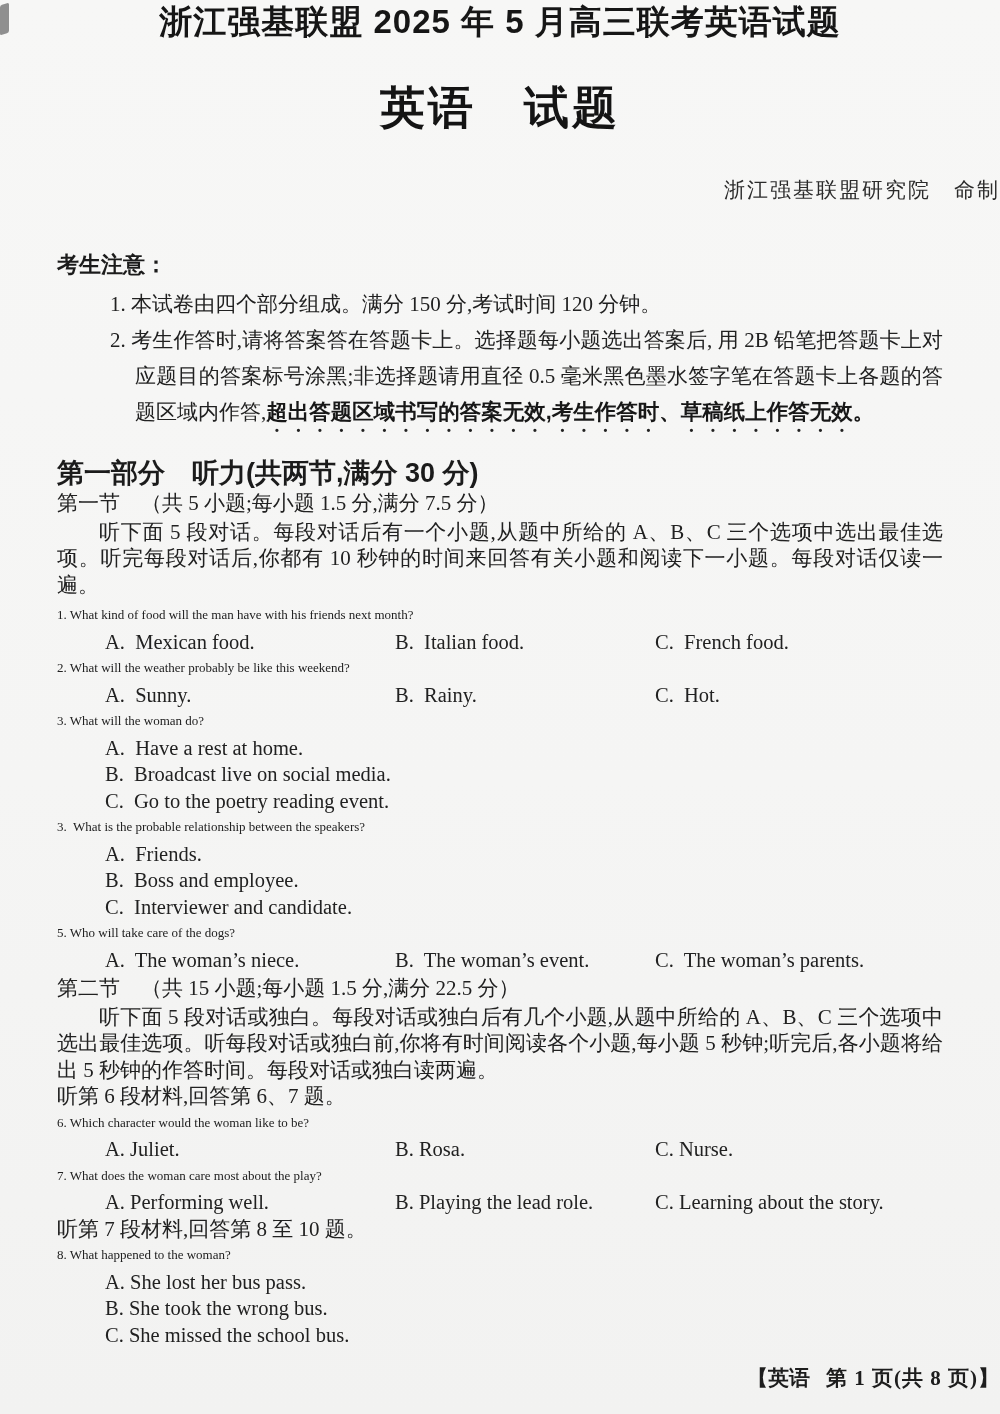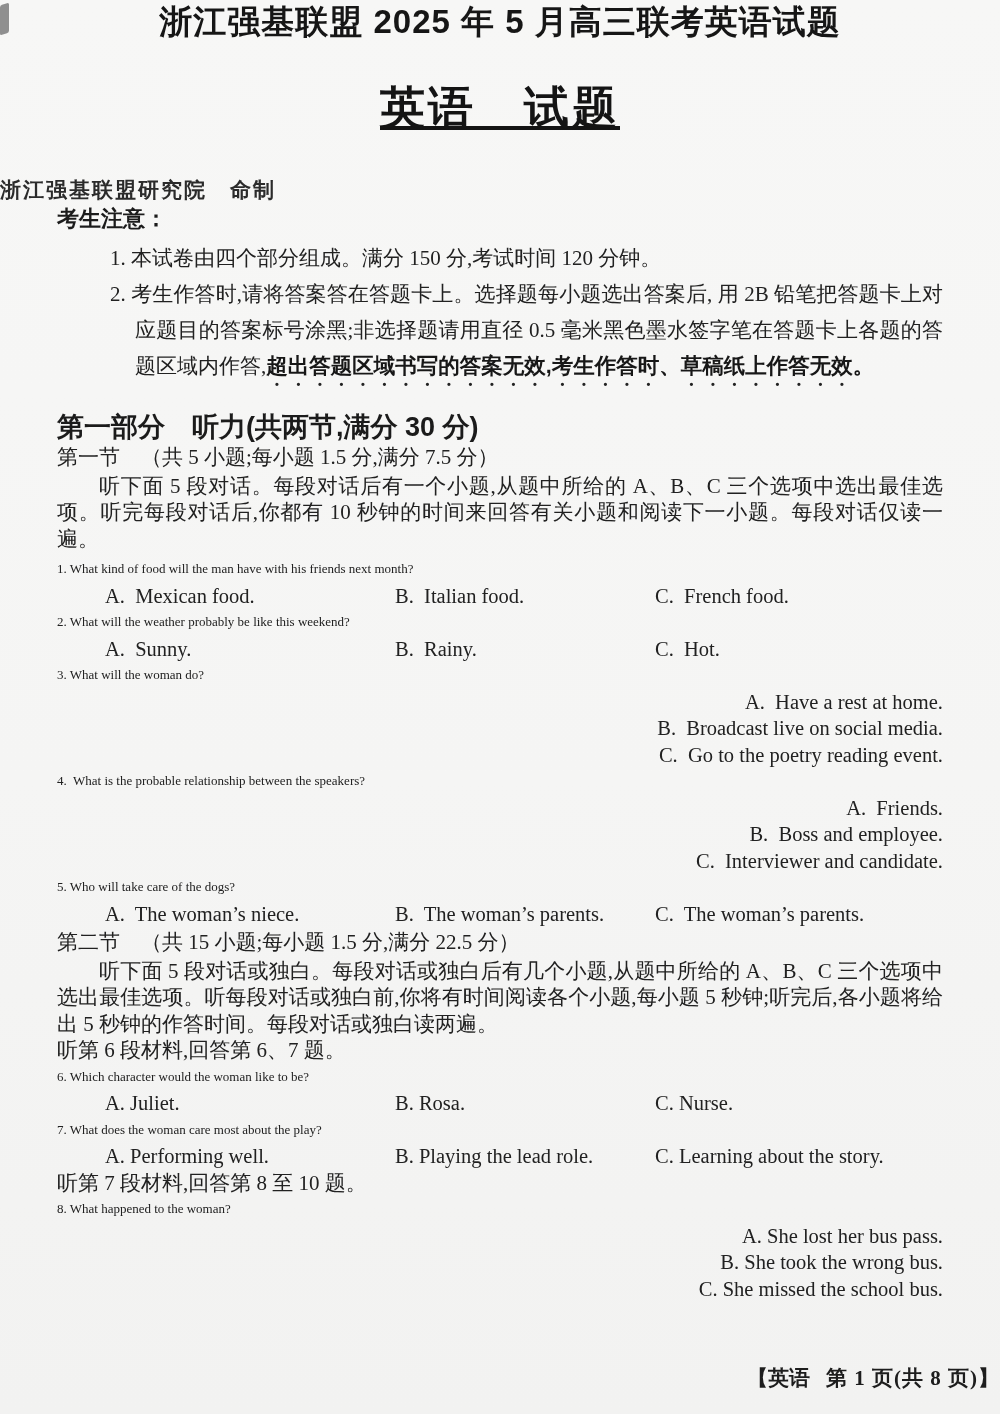--- a/index.html
+++ b/index.html
@@ -34,36 +34,36 @@
     color: #161616;
   }
   .paper-title {
     margin-top: 36px;
     text-align: center;
     font-weight: bold;
     font-size: 45px;
     line-height: 56px;
     letter-spacing: 3px;
     color: #141414;
-    text-decoration: underline;
   }
   .issuer {
     margin-top: 40px;
-    text-align: left;
-    font-family: "Liberation Sans", "DejaVu Sans", sans-serif;
-    font-weight: bold;
+    text-align: right;
+    font-family: "Liberation Sans", "DejaVu Sans", sans-serif;
+    font-weight: normal;
     font-size: 21px;
     line-height: 28px;
     letter-spacing: 2px;
     color: #2b2b2b;
+    margin-left: 25px;
   }
 
   .content { margin: 0 57px; }
 
-  .notice { }
+  .notice { margin-top: 46px; }
   .notice-heading {
     font-family: "Liberation Sans", "DejaVu Sans", sans-serif;
     font-weight: bold;
     font-size: 22px;
     line-height: 30px;
     color: #1b1b1b;
   }
   .notice-items {
     margin-top: 6px;
     margin-left: 53px;
@@ -116,21 +116,21 @@
   .q-text {
     font-size: 13px;
     line-height: 26.5px;
     white-space: pre-wrap;
   }
   .opt-row {
     display: grid;
     grid-template-columns: 290px 260px 1fr;
     padding-left: 48px;
   }
-  .opt-stack { padding-left: 48px; text-align: right; }
+  .opt-stack { padding-left: 48px; }
   .opt {
     font-size: 20.5px;
     line-height: 26.5px;
     white-space: pre-wrap;
   }
 
   .footer {
     position: absolute;
     top: 1364px;
     left: 0;
@@ -194,33 +194,33 @@
       <div>
         <div class="q-text">3. What will the woman do?</div>
         <div class="opt-stack">
           <div class="opt">A.  Have a rest at home.</div>
           <div class="opt">B.  Broadcast live on social media.</div>
           <div class="opt">C.  Go to the poetry reading event.</div>
         </div>
       </div>
 
       <div>
-        <div class="q-text">4.  What is the probable relationship between the speakers?</div>
+        <div class="q-text">3.  What is the probable relationship between the speakers?</div>
         <div class="opt-stack">
           <div class="opt">A.  Friends.</div>
           <div class="opt">B.  Boss and employee.</div>
           <div class="opt">C.  Interviewer and candidate.</div>
         </div>
       </div>
 
       <div>
         <div class="q-text">5. Who will take care of the dogs?</div>
         <div class="opt-row">
           <span class="opt">A.  The woman’s niece.</span>
-          <span class="opt">B.  The woman’s parents.</span>
+          <span class="opt">B.  The woman’s event.</span>
           <span class="opt">C.  The woman’s parents.</span>
         </div>
       </div>
 
       <div class="section-heading">第二节　（共 15 小题;每小题 1.5 分,满分 22.5 分）</div>
       <div class="instructions">听下面 5 段对话或独白。每段对话或独白后有几个小题,从题中所给的 A、B、C 三个选项中选出最佳选项。听每段对话或独白前,你将有时间阅读各个小题,每小题 5 秒钟;听完后,各小题将给出 5 秒钟的作答时间。每段对话或独白读两遍。</div>
       <div class="material-line">听第 6 段材料,回答第 6、7 题。</div>
 
       <div>
         <div class="q-text">6. Which character would the woman like to be?</div>

